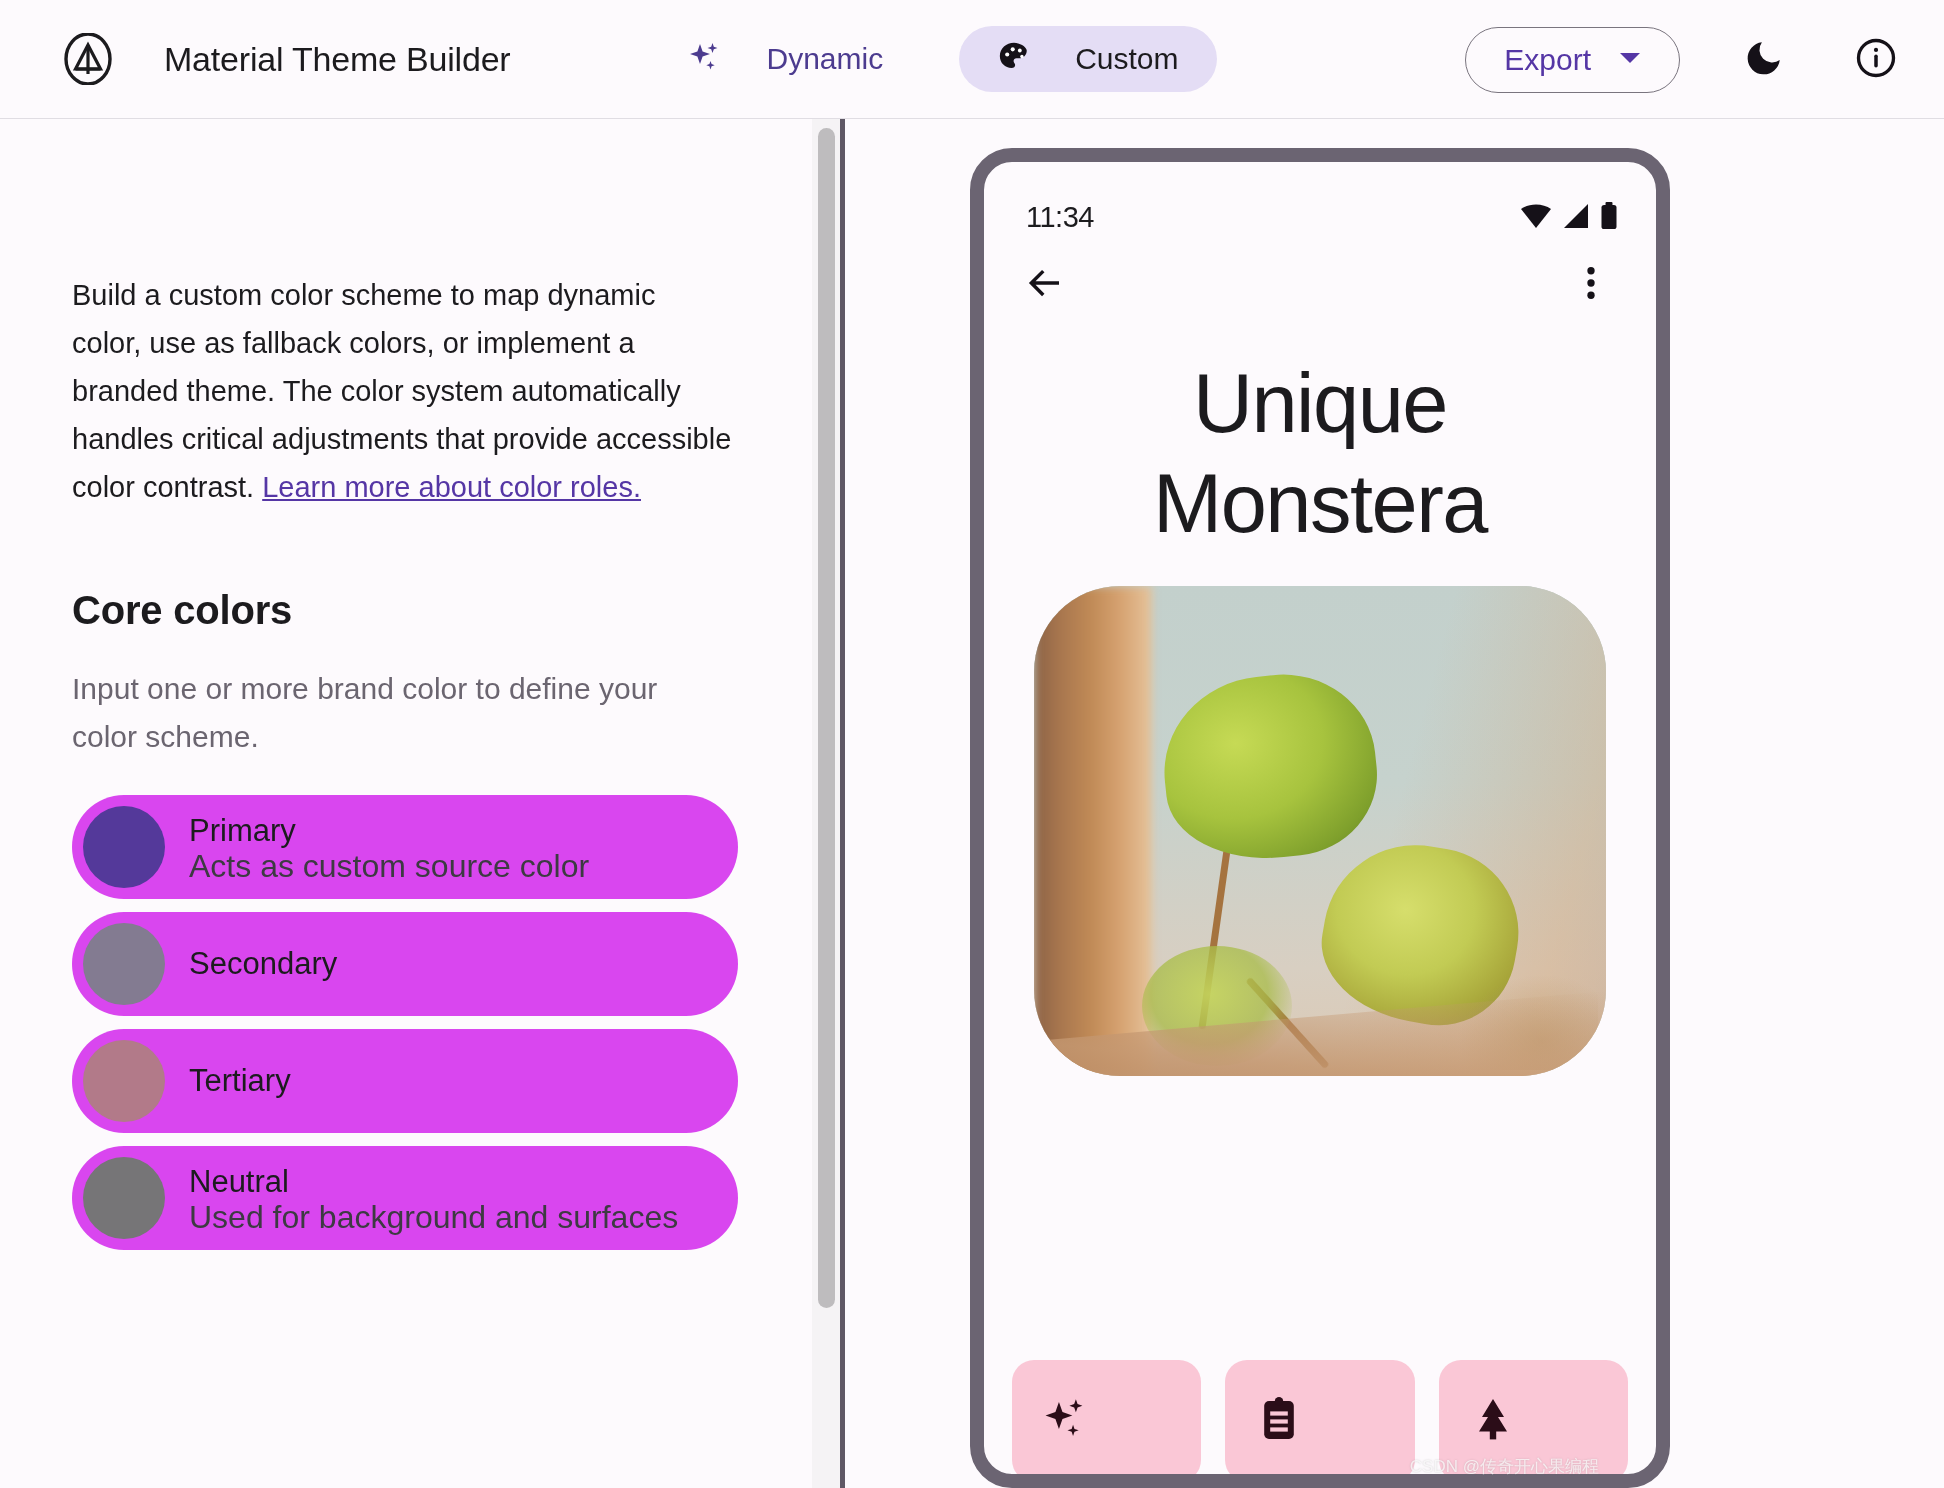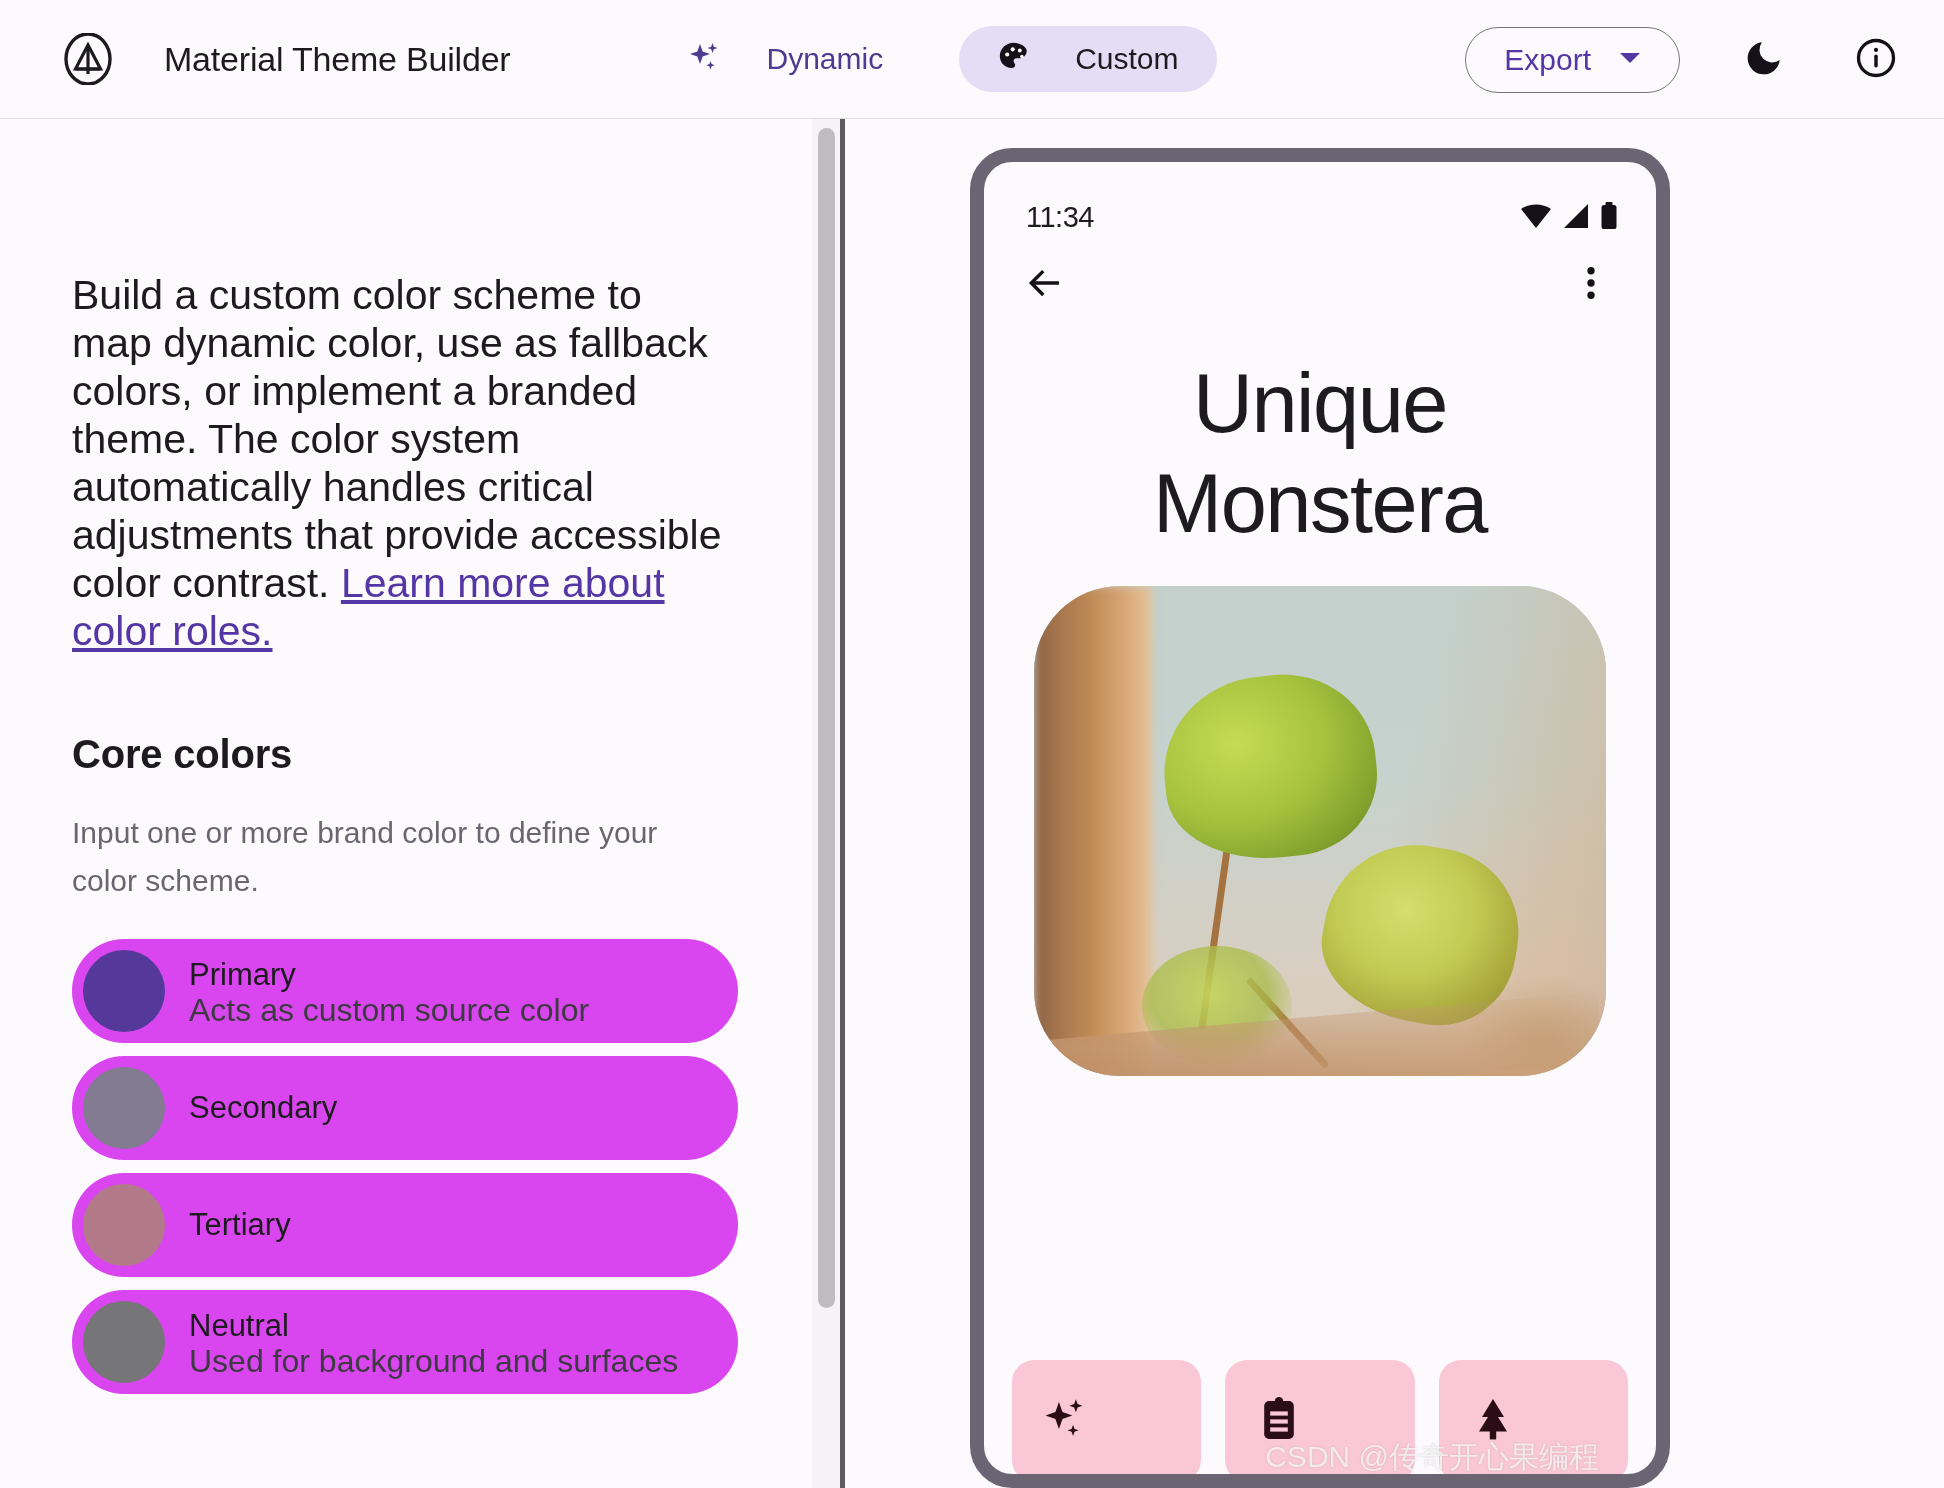--- a/index.html
+++ b/index.html
@@ -73,21 +73,21 @@
     background: #5F5865;
   }
 
   .right-pane {
     position: absolute; left: 845px; top: 119px; width: 1099px; height: 1369px;
     background: #FDFAFD; overflow: hidden;
   }
 
   
   .intro {
-    margin-top: 152px; font-size: 41px; line-height: 48px;
+    margin-top: 152px; font-size: 29px; line-height: 48px;
     color: #1C1B1E; width: 660px;
   }
   .intro a { color: #5536A5; text-decoration: underline; }
 
   .section-title {
     margin-top: 77px; font-size: 40px; color: #1C1B1E; letter-spacing: -0.2px;
   }
   .section-sub {
     margin-top: 32px; font-size: 30px; line-height: 48px; color: #6B6570; width: 620px;
   }
@@ -178,21 +178,21 @@
     position: absolute; left: 0; bottom: -8px; width: 100%;
     display: flex; gap: 24px; padding: 0 28px;
   }
   .card {
     flex: 1; height: 122px; border-radius: 22px; background: #FAC7D6;
     display: flex; align-items: center; padding-left: 30px;
   }
 
   .watermark {
     position: absolute; right: 14px; bottom: 10px;
-    font-size: 30px; color: rgba(255,255,255,0.72);
+    font-size: 17px; color: rgba(255,255,255,0.72);
     white-space: nowrap; pointer-events: none;
     text-shadow: 0 0 2px rgba(120,120,120,0.35);
     margin-left: 28px;
   }
 </style>
 </head>
 <body>
 
 <div id="app">
 

